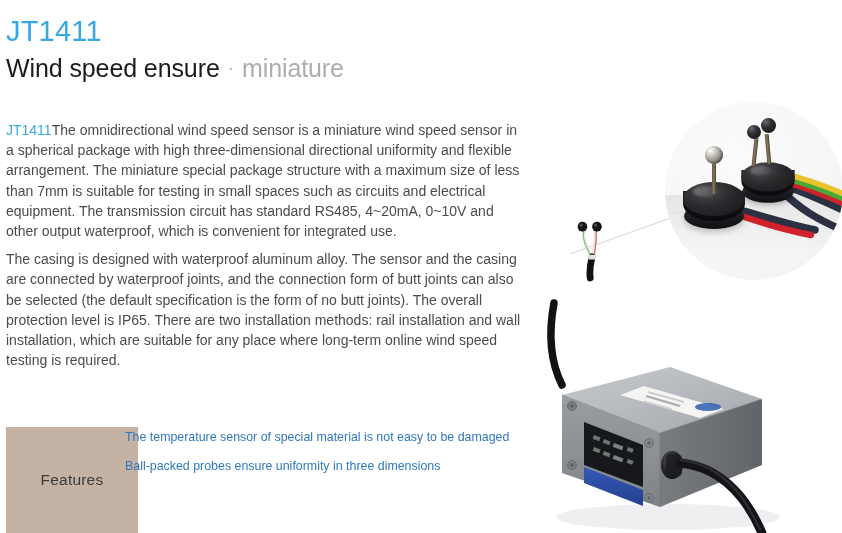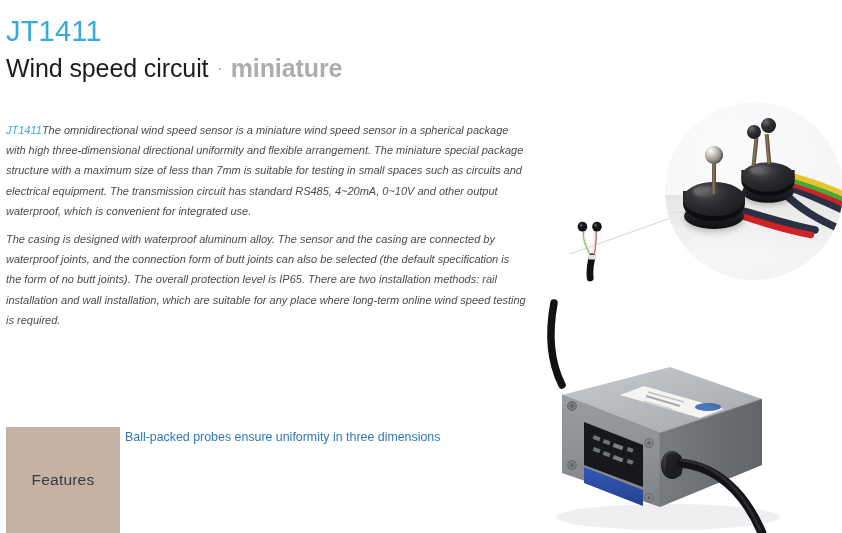--- a/index.html
+++ b/index.html
@@ -55,52 +55,51 @@
   .subtitle-dot {
     font-size: 16px;
     color: #9b9b9b;
     padding: 0 4px;
     vertical-align: 3px;
   }
   .subtitle-sub {
     font-size: 25px;
     line-height: 30px;
     color: #adadad;
-    font-weight: 700;
+    font-weight: 400;
     letter-spacing: -0.1px;
   }
 
   .para {
-    font-size: 11px;
+    font-size: 14px;
     line-height: 20.2px;
     color: #4b4b4b;
     margin: 0;
     text-align: left;
-    font-style: italic;
   }
   #para-one { margin-top: 37px; }
   #para-two { margin-top: 8px; }
 
   .inline-code {
     color: #36a9e1;
   }
 
   
   .features {
     position: absolute;
     left: 6px;
     top: 427px;
     width: 534px;
     height: 106px;
   }
   .features-badge {
     position: absolute;
     left: 0;
     top: 0;
-    width: 114px;
+    width: 132px;
     height: 106px;
     background: #c4b2a5;
     display: flex;
     align-items: center;
     justify-content: center;
   }
   .features-badge-label {
     font-size: 15.5px;
     color: #3b3b3b;
     letter-spacing: 0.2px;
@@ -223,35 +222,36 @@
 </head>
 <body>
 
 <div class="page">
 
   <div class="text-col">
 
     <div class="model-code">JT1411</div>
 
     <div class="subtitle-row">
-      <span class="subtitle-main">Wind speed circuit</span>
+      <span class="subtitle-main">Wind speed ensure</span>
       <span class="subtitle-dot">·</span>
       <span class="subtitle-sub">miniature</span>
     </div>
 
     <p class="para" id="para-one"><span class="inline-code">JT1411</span><span>The omnidirectional wind speed sensor is a miniature wind speed sensor in a spherical package with high three-dimensional directional uniformity and flexible arrangement. The miniature special package structure with a maximum size of less than 7mm is suitable for testing in small spaces such as circuits and electrical equipment. The transmission circuit has standard RS485, 4~20mA, 0~10V and other output waterproof, which is convenient for integrated use.</span></p>
 
     <p class="para" id="para-two">The casing is designed with waterproof aluminum alloy. The sensor and the casing are connected by waterproof joints, and the connection form of butt joints can also be selected (the default specification is the form of no butt joints). The overall protection level is IP65. There are two installation methods: rail installation and wall installation, which are suitable for any place where long-term online wind speed testing is required.</p>
   </div>
 
   <div class="features">
     <div class="features-badge">
       <span class="features-badge-label">Features</span>
     </div>
     <div class="features-list">
+      <div class="feature-item">The temperature sensor of special material is not easy to be damaged</div>
       <div class="feature-item">Ball-packed probes ensure uniformity in three dimensions</div>
     </div>
   </div>
 
   <div class="photo">
 
     <svg class="leader" width="108" height="42" viewBox="0 0 108 42">
       <line x1="0" y1="40" x2="106" y2="2" stroke="#d9d9d9" stroke-width="1.1"></line>
     </svg>
 

